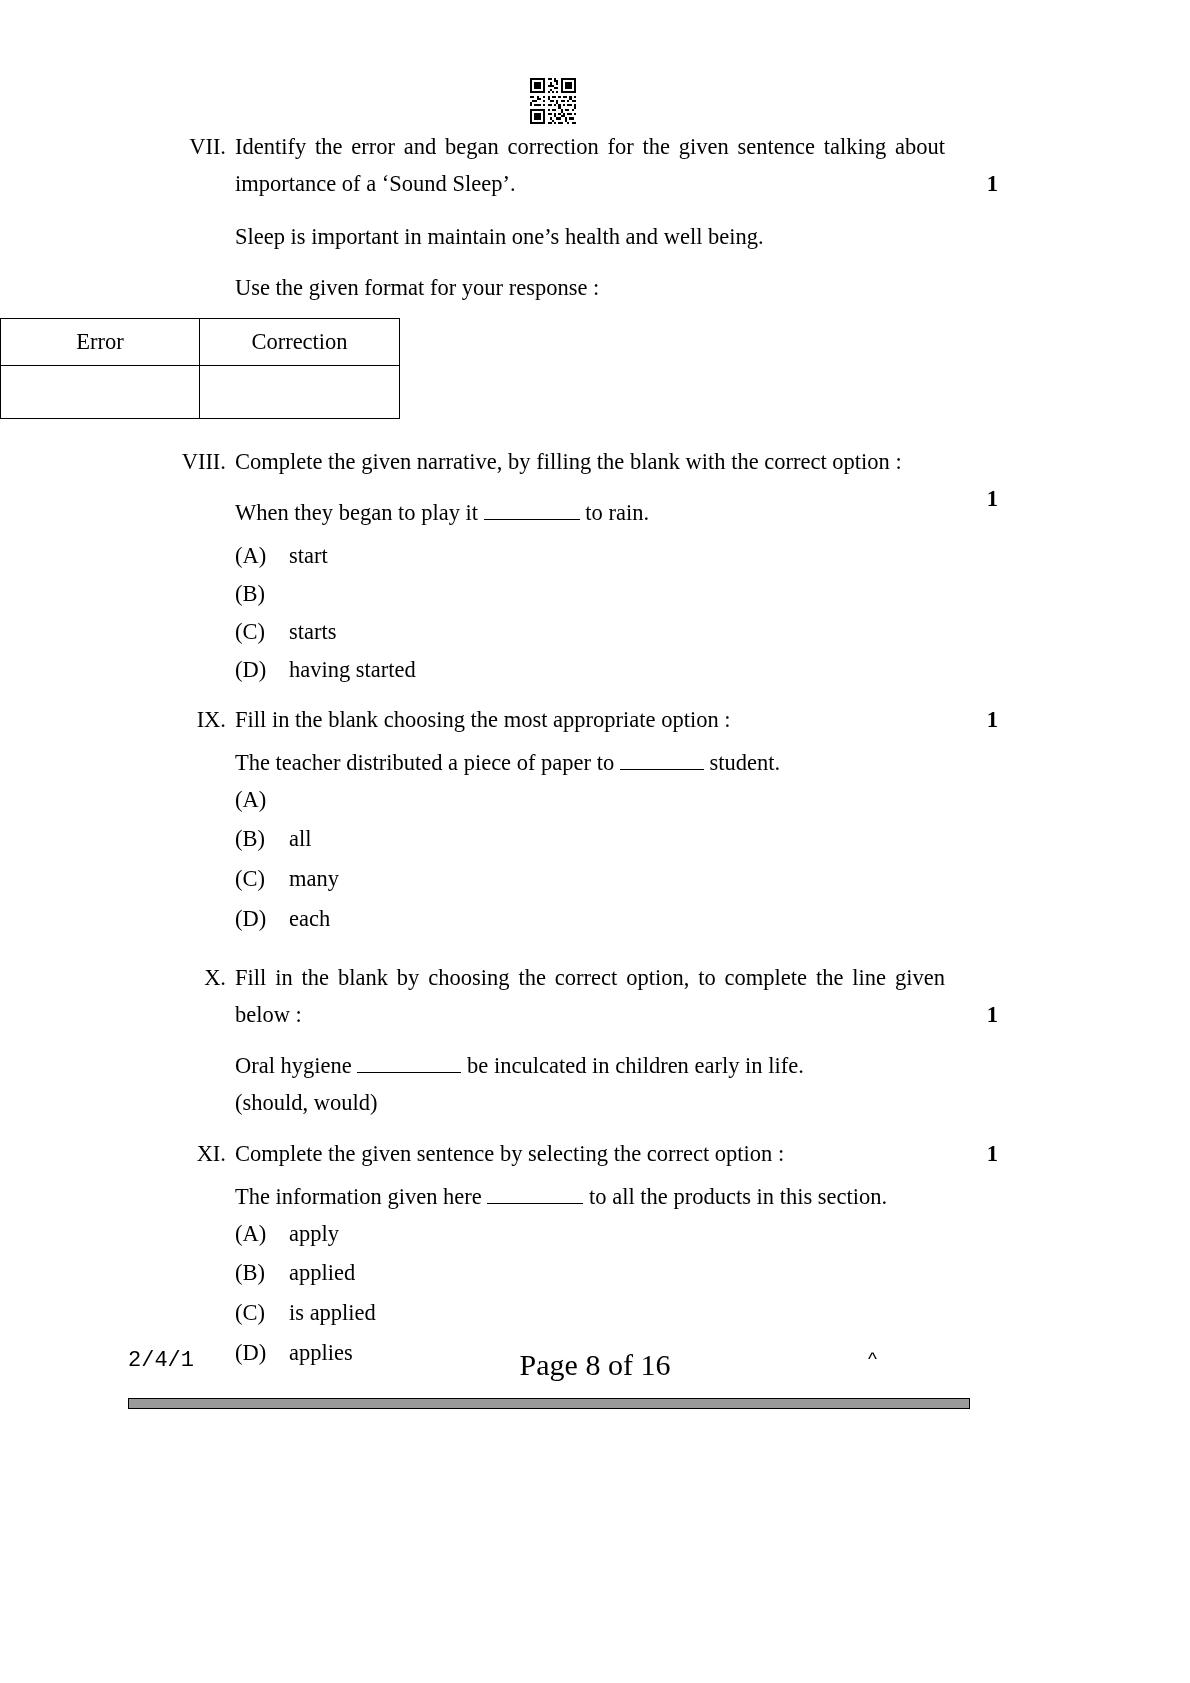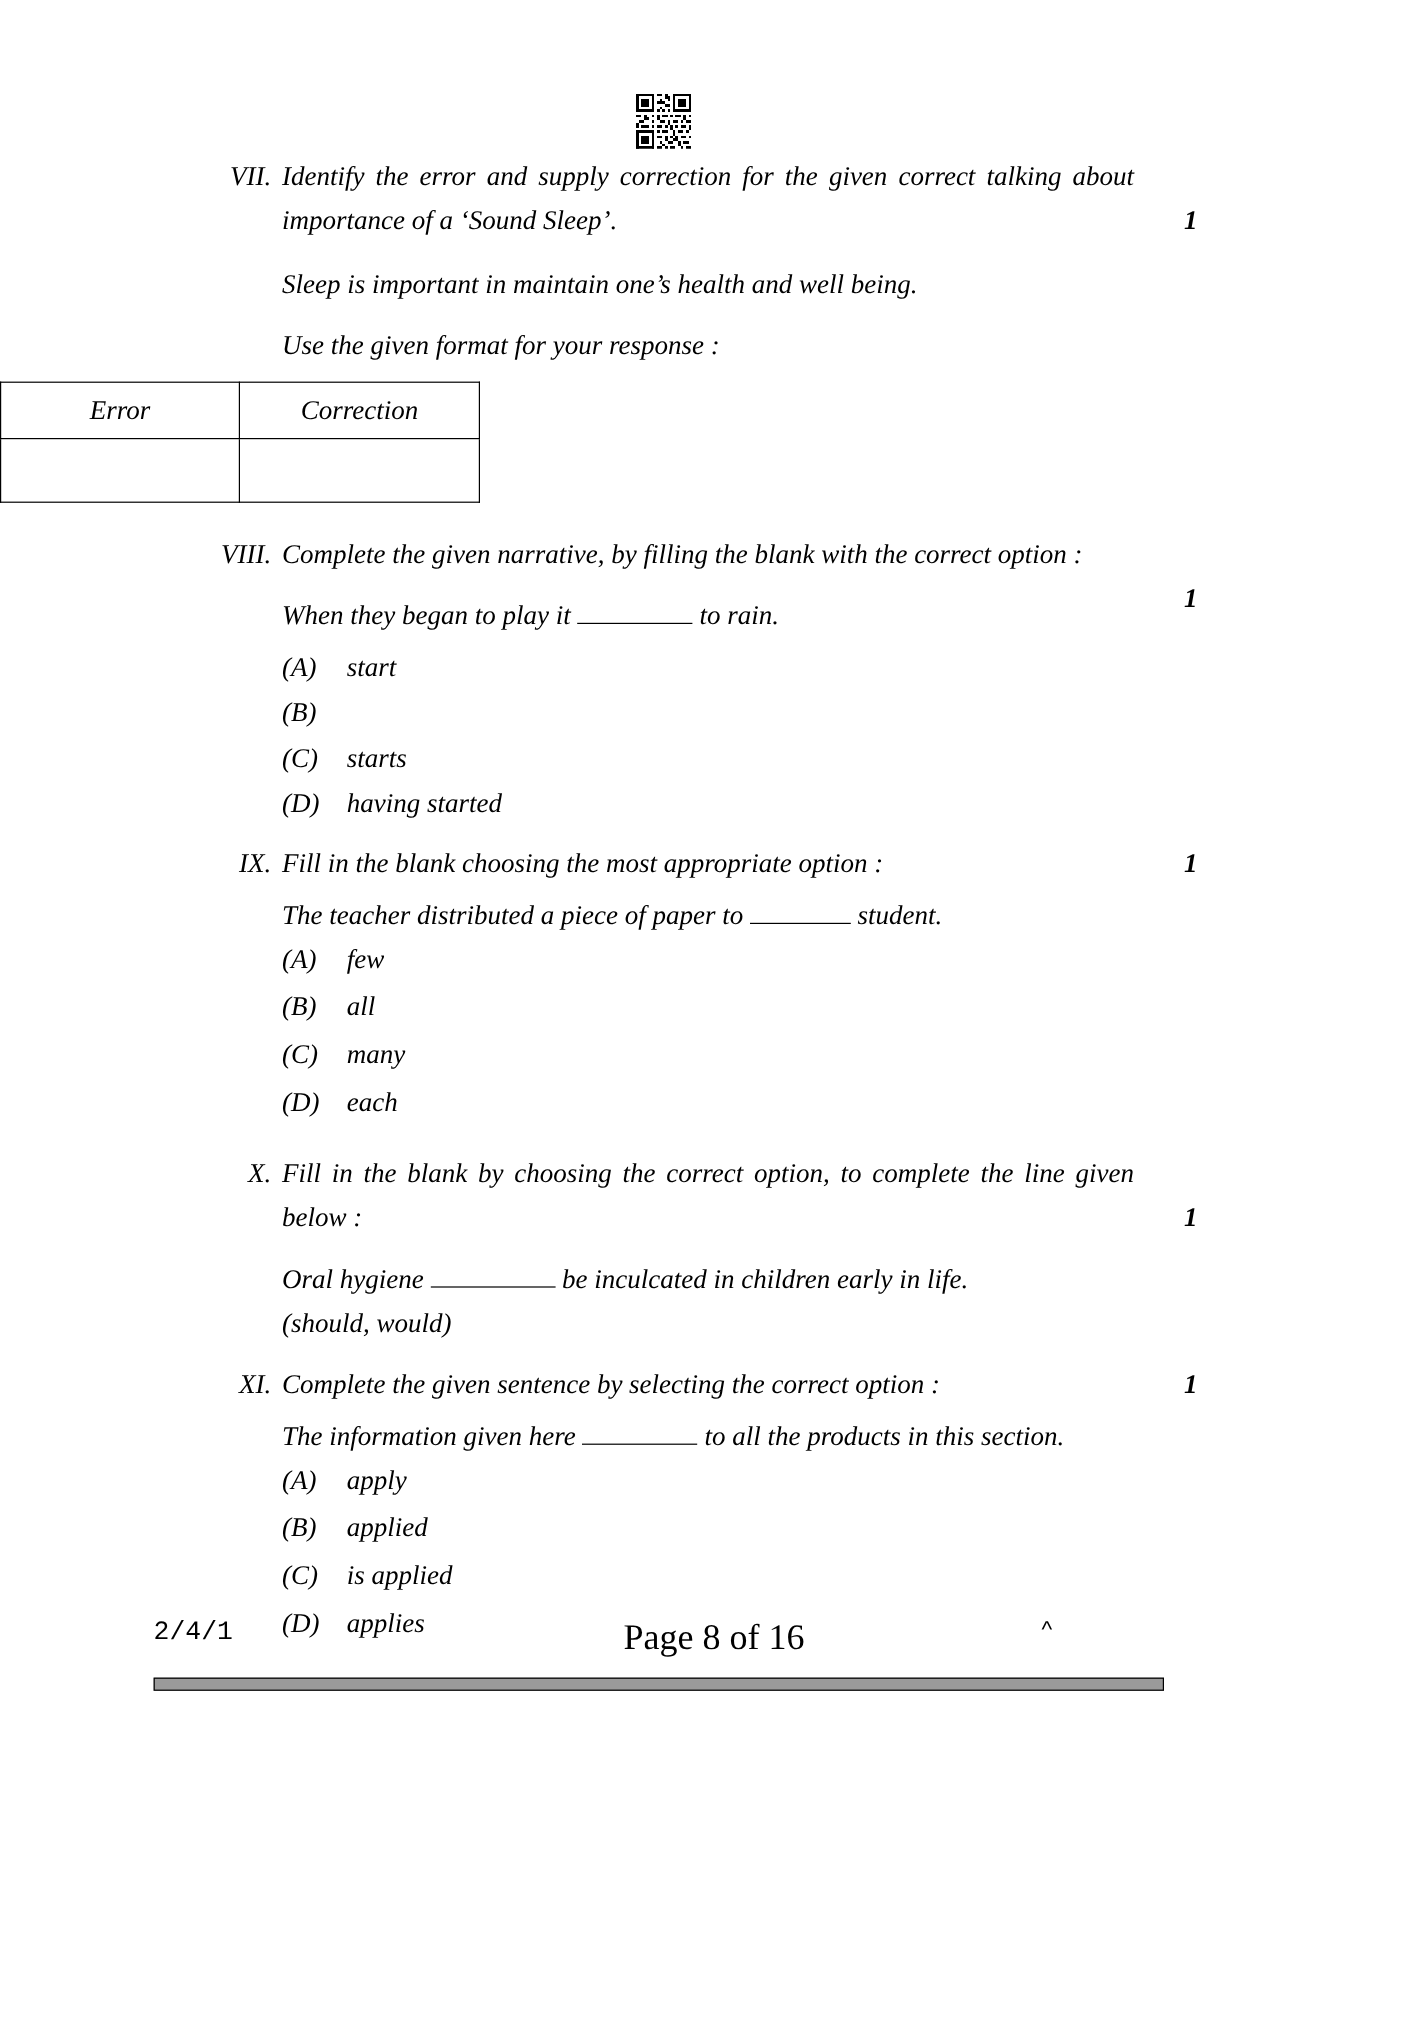--- a/index.html
+++ b/index.html
@@ -33,21 +33,20 @@
     height: 46px;
   }
   .qr-wrap svg { display: block; }
 
   
   .content {
     position: absolute;
     left: 0;
     top: 128px;
     width: 1190px;
-    font-style: italic;
   }
 
   
   .q {
     position: relative;
     display: block;
     margin: 0 0 0 0;
   }
   .q-row {
     position: relative;
@@ -262,21 +261,21 @@
           <rect x="14" y="17" width="1" height="1"></rect>
       </g>
     </svg>
   </div>
 
   <div class="content">
 
     <div class="q">
       <div class="q-row">
         <span class="q-num">VII.</span>
-        <div class="q-text">Identify the error and supply correction for the given correct talking about importance of a ‘Sound Sleep’.</div>
+        <div class="q-text">Identify the error and began correction for the given sentence talking about importance of a ‘Sound Sleep’.</div>
         <span class="marks" style="top:37px;">1</span>
       </div>
       <div class="sp16"></div>
       <div class="sub">Sleep is important in maintain one’s health and well being.</div>
       <div class="sp14"></div>
       <div class="sub">Use the given format for your response :</div>
       <div class="sp12"></div>
       <div class="tbl-wrap">
         <table class="fmt">
           <tbody>
@@ -334,21 +333,20 @@
         <span class="marks" style="top:0px;">1</span>
       </div>
       <div class="sp6"></div>
       <div class="sub">
         <span>The teacher distributed a piece of paper to</span>
         <span class="blank-line" style="width:84px;"></span>
         <span>student.</span>
       </div>
       <div class="opt">
         <span class="opt-key">(A)</span>
-        <span class="opt-val">few</span>
       </div>
       <div class="opt" style="line-height:40px;">
         <span class="opt-key">(B)</span>
         <span class="opt-val">all</span>
       </div>
       <div class="opt" style="line-height:40px;">
         <span class="opt-key">(C)</span>
         <span class="opt-val">many</span>
       </div>
       <div class="opt" style="line-height:40px;">

